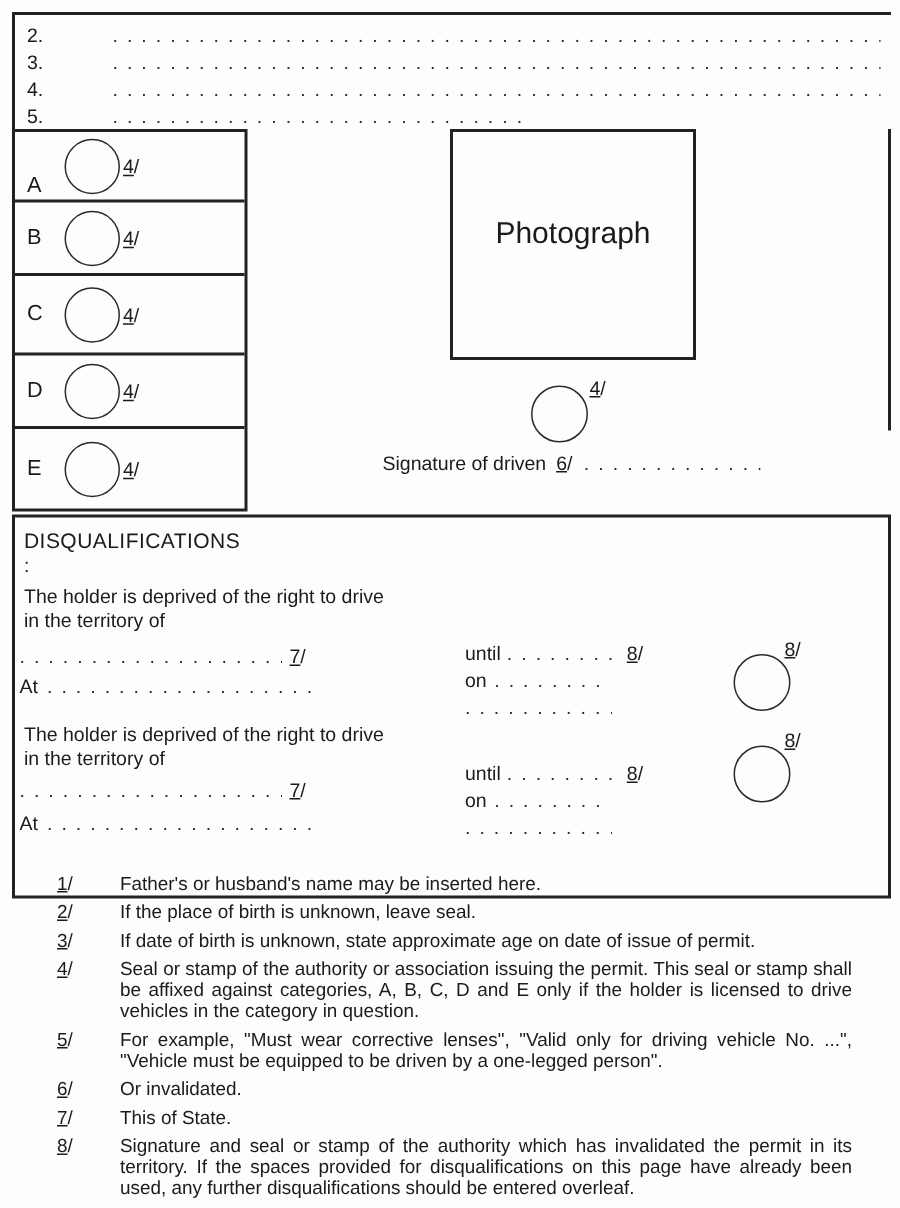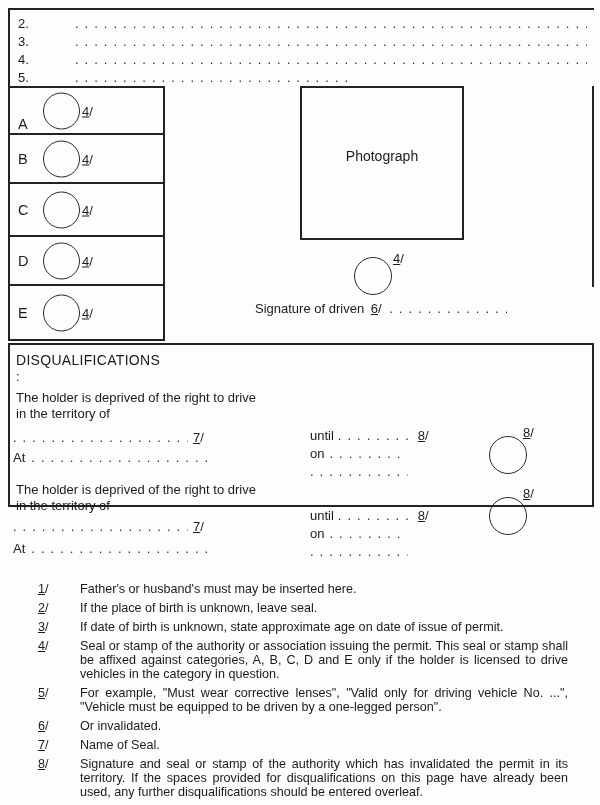--- a/index.html
+++ b/index.html
@@ -34,23 +34,23 @@
   .h47{height:45px}.h49{height:47px}.h53{height:51px}.h49b{height:47px}.h55{height:53px}
   .catrow .letter{position:absolute;left:8px;top:50%;transform:translateY(-50%);font-size:14.5px;}
   .catrow.bottomletter .letter{top:auto;bottom:1px;transform:none;}
   .seal{box-sizing:border-box;border:1.6px solid #2a2a2a;border-radius:50%;background:transparent;}
   .catrow .seal{position:absolute;left:33px;top:50%;transform:translateY(-50%);width:37px;height:37px;}
   .catrow .mk{position:absolute;left:72px;top:50%;transform:translateY(-50%);}
   
   .photobox{position:absolute;left:300px;top:86px;width:164px;height:154px;
     border:2px solid #222;box-sizing:border-box;
     display:flex;align-items:center;justify-content:center;}
-  .photobox .lbl{font-size:14px;margin-bottom:14px;}
+  .photobox .lbl{font-size:20px;margin-bottom:14px;}
   
-  .disqbox{position:absolute;left:8px;top:343px;width:586px;height:164px;
+  .disqbox{position:absolute;left:8px;top:343px;width:586px;height:256px;
     border:2px solid #222;box-sizing:border-box;}
   .disqbox .abs{position:absolute;}
   .heading{font-size:14px;letter-spacing:0.3px;}
   .rightborder{position:absolute;left:592px;top:86px;width:2px;height:201px;background:#222;}
   
   .footnotes{position:absolute;left:38px;top:582px;width:530px;}
   .fnitem{display:grid;grid-template-columns:42px 1fr;margin-bottom:5px;}
   .fnitem .txt{text-align:justify;white-space:normal;}
   .fn{font-size:12.6px;line-height:14px;}
 </style>
@@ -142,21 +142,21 @@
     <span class="abs" style="left:300px;top:163px;"><span>until</span><span class="leader w76" style="margin-left:4px">. . . . . . . . . . . . . . . . . . . . . . . . . . . . . . . . . . . . . . . . . . . . . . . . . . . . . . . . . . . . . . . . . . . . . . . . . . . . . . . . . . . . . . . . . . . . . . . . . . . . </span><span class="mk" style="margin-left:4px"><span class="d">8</span><span>/</span></span></span>
     <span class="abs" style="left:300px;top:181px;"><span>on</span><span class="leader w76" style="margin-left:5px">. . . . . . . . . . . . . . . . . . . . . . . . . . . . . . . . . . . . . . . . . . . . . . . . . . . . . . . . . . . . . . . . . . . . . . . . . . . . . . . . . . . . . . . . . . . . . . . . . . . . </span></span>
     <span class="abs" style="left:300px;top:199px;"><span class="leader w98">. . . . . . . . . . . . . . . . . . . . . . . . . . . . . . . . . . . . . . . . . . . . . . . . . . . . . . . . . . . . . . . . . . . . . . . . . . . . . . . . . . . . . . . . . . . . . . . . . . . . </span></span>
     <div class="seal abs" style="left:479px;top:152px;width:38px;height:38px;"></div>
     <span class="mk abs" style="left:513px;top:141px;"><span class="d">8</span><span>/</span></span>
   </div>
 
   <div class="footnotes fn">
     <div class="fnitem">
       <span class="mk"><span class="d">1</span><span>/</span></span>
-      <span class="txt">Father's or husband's must may be inserted here.</span>
+      <span class="txt">Father's or husband's name may be inserted here.</span>
     </div>
     <div class="fnitem">
       <span class="mk"><span class="d">2</span><span>/</span></span>
       <span class="txt">If the place of birth is unknown, leave seal.</span>
     </div>
     <div class="fnitem">
       <span class="mk"><span class="d">3</span><span>/</span></span>
       <span class="txt">If date of birth is unknown, state approximate age on date of issue of permit.</span>
     </div>
     <div class="fnitem">
@@ -166,21 +166,21 @@
     <div class="fnitem">
       <span class="mk"><span class="d">5</span><span>/</span></span>
       <span class="txt">For example, "Must wear corrective lenses", "Valid only for driving vehicle No. ...", "Vehicle must be equipped to be driven by a one-legged person".</span>
     </div>
     <div class="fnitem">
       <span class="mk"><span class="d">6</span><span>/</span></span>
       <span class="txt">Or invalidated.</span>
     </div>
     <div class="fnitem">
       <span class="mk"><span class="d">7</span><span>/</span></span>
-      <span class="txt">Name of Seal.</span>
+      <span class="txt">This of State.</span>
     </div>
     <div class="fnitem">
       <span class="mk"><span class="d">8</span><span>/</span></span>
       <span class="txt">Signature and seal or stamp of the authority which has invalidated the permit in its territory.  If the spaces provided for disqualifications on this page have already been used, any further disqualifications should be entered overleaf.</span>
     </div>
   </div>
 
 </div>
 
 </body></html>

